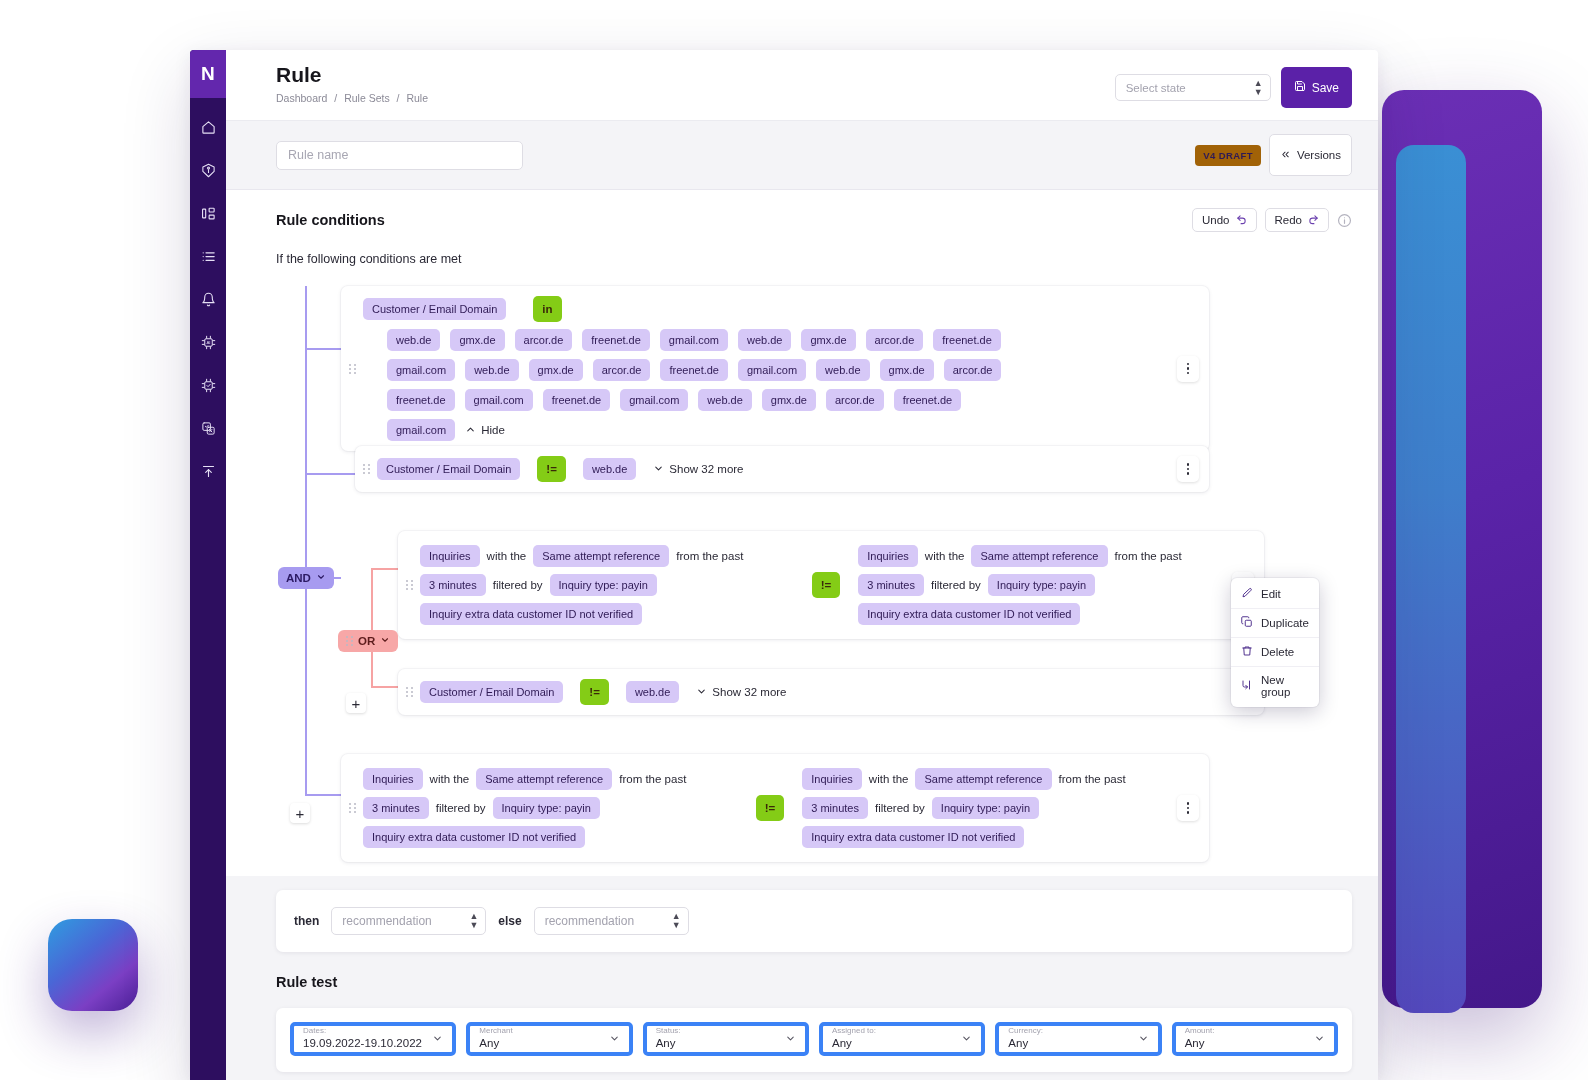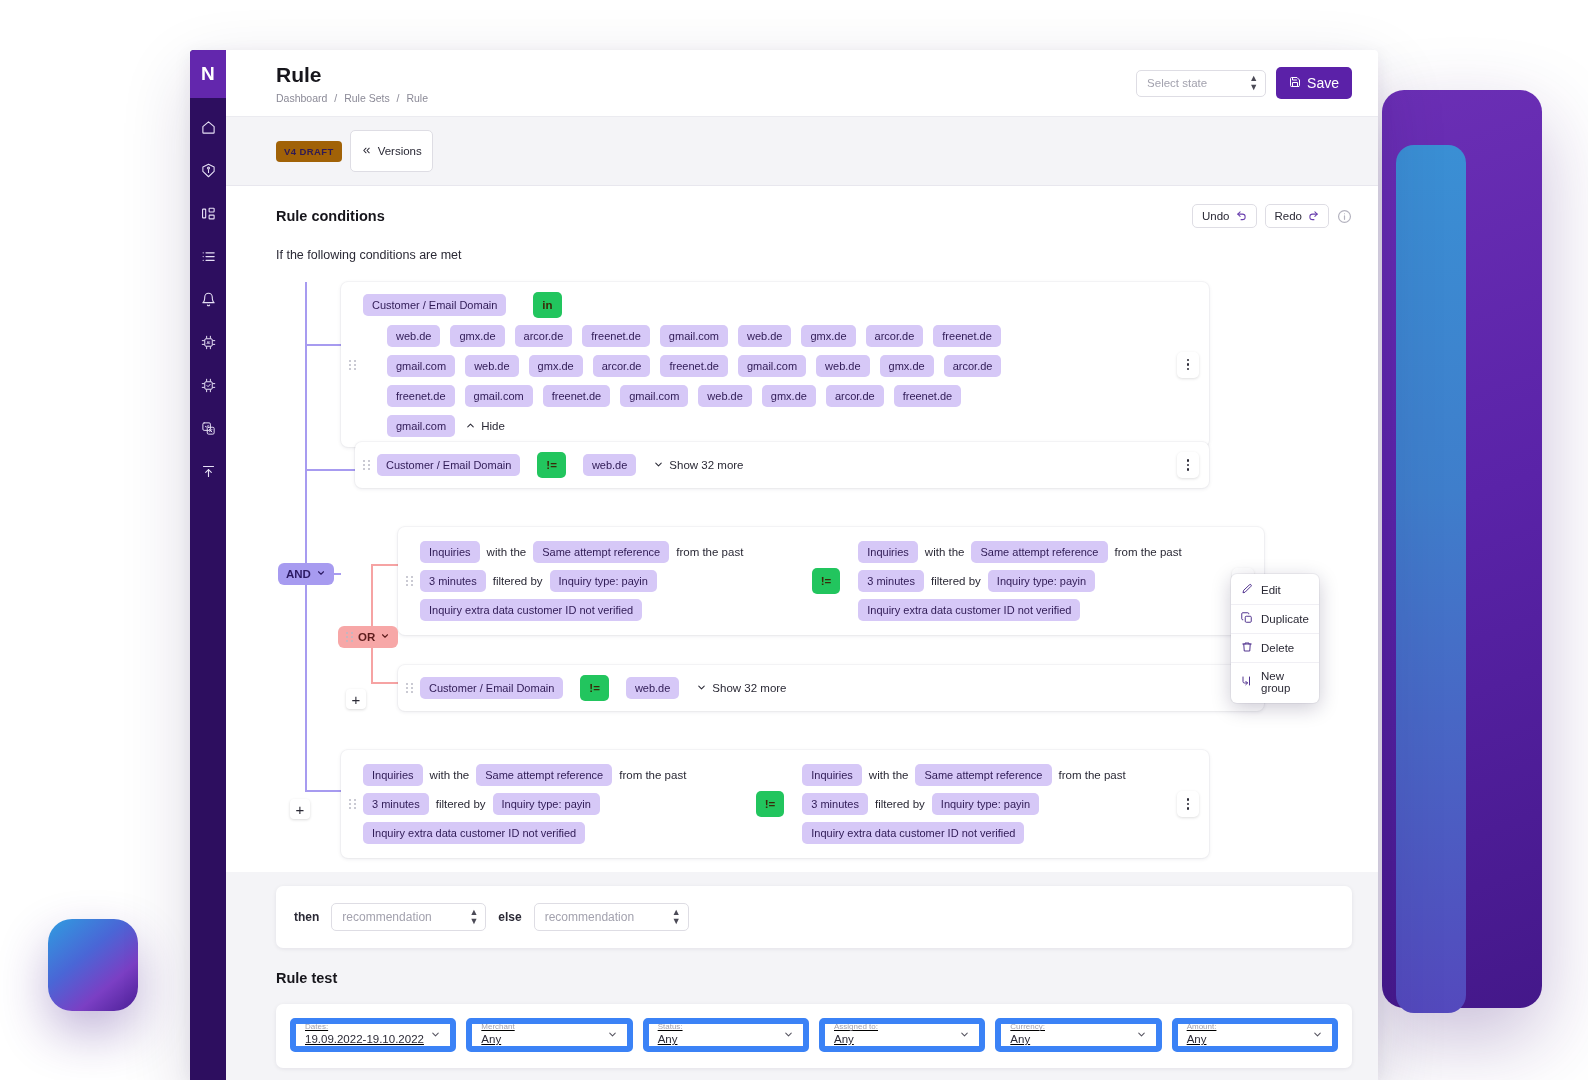--- a/index.html
+++ b/index.html
@@ -65,29 +65,29 @@
     background: #fff; padding: 13px 26px 12px 50px;
     display: flex; align-items: flex-start; justify-content: space-between;
     border-bottom: 1px solid #ebebf0;
   }
   .page-title { font-size: 21px; font-weight: bold; color: #17161c; line-height: 1.15; }
   .breadcrumb { margin-top: 5px; font-size: 10.5px; color: #8b8a97; }
   .breadcrumb span { color: #8b8a97; }
   .breadcrumb .sep { margin: 0 4px; }
   .header-right { display: flex; align-items: center; gap: 10px; padding-top: 4px; }
   .select-state {
-    width: 130px; height: 27px; border: 1px solid #dedde4; border-radius: 5px;
+    width: 156px; height: 27px; border: 1px solid #dedde4; border-radius: 5px;
     background: #fff; font-size: 11.5px; color: #a3a2ae;
     display: flex; align-items: center; justify-content: space-between;
     padding: 0 8px 0 10px; cursor: pointer; gap: 23px;
   }
   .spinner-glyph { font-size: 9px; color: #4b4a56; line-height: 1; letter-spacing: -1px;}
   .btn-save {
-    height: 32px; background: #5b21a8; color: #fff; border: none; border-radius: 5px;
-    font-size: 14px; padding: 0 13px; display: flex; align-items: center; gap: 6px;
+    height: 41px; background: #5b21a8; color: #fff; border: none; border-radius: 5px;
+    font-size: 12px; padding: 0 13px; display: flex; align-items: center; gap: 6px;
     cursor: pointer; font-family: inherit;
   }
 
   
   .namebar {
     background: #f4f4f7; padding: 13px 26px 13px 50px;
     display: flex; align-items: center; justify-content: space-between;
     border-bottom: 1px solid #e8e7ee;
   }
   .rule-name-input {
@@ -165,21 +165,21 @@
     display: flex; flex-direction: column; align-items: center; justify-content: center; gap: 2px;
     margin-right: 10px; cursor: pointer; flex: 0 0 22px;
   }
   .kebab i { width: 2.5px; height: 2.5px; background: #2a2935; border-radius: 50%; display: block; }
 
   .tag {
     background: #d6c8f7; color: #2f1a55; border-radius: 5px;
     font-size: 11px; padding: 5px 9px; white-space: nowrap; cursor: pointer;
   }
   .op {
-    background: #22c55e; color: #3a2a08; border-radius: 5px; font-weight: bold;
+    background: #84cc16; color: #3a2a08; border-radius: 5px; font-weight: bold;
     font-size: 11.5px; padding: 7px 9px; cursor: pointer;
   }
   .plaintext { font-size: 11.5px; color: #2a2935; white-space: nowrap; }
   .toggle-link {
     font-size: 11.5px; color: #2a2935; display: inline-flex; align-items: center; gap: 5px;
     cursor: pointer; white-space: nowrap;
   }
 
   .tag-grid { display: flex; flex-wrap: wrap; gap: 8px 10px; align-items: center; }
 
@@ -216,24 +216,23 @@
 
   
   .ruletest { padding: 22px 26px 0 50px; }
   .rt-title { font-size: 14.5px; font-weight: bold; color: #17161c; }
   .rt-card {
     background: #fff; border-radius: 7px; margin-top: 18px; padding: 14px 14px 16px 14px;
     box-shadow: 0 1px 4px rgba(24,18,50,.08);
     display: flex; gap: 10px; flex-wrap: wrap;
   }
   .rt-field {
-    flex: 1 1 0; min-width: 130px; height: 34px; border: 6px solid #3b82f6; border-radius: 5px;
+    flex: 1 1 0; min-width: 130px; height: 34px; border: 4px solid #3b82f6; border-radius: 5px;
     background: #fff; padding: 3px 9px; display: flex; align-items: center; justify-content: space-between;
     cursor: pointer;
-    text-decoration: underline;
   }
   .rt-inner { display: flex; flex-direction: column; gap: 1px; min-width: 0; }
   .rt-label { font-size: 8px; color: #a3a2ae; line-height: 1.1; }
   .rt-value { font-size: 11.5px; color: #2a2935; line-height: 1.2; white-space: nowrap; }
   .rt-run {
     margin-top: 12px; width: 76px; height: 26px; border: 1px solid #dedde4;
     border-radius: 5px; background: #fff;
   }
   .chev { color: #55535f; font-size: 9px; }
 </style>
@@ -355,20 +354,21 @@
                 <path d="M19 21H5a2 2 0 0 1-2-2V5a2 2 0 0 1 2-2h11l5 5v11a2 2 0 0 1-2 2z"></path>
                 <path d="M17 21v-8H7v8M7 3v5h8"></path>
               </svg>
           </span>
           <span>Save</span>
         </button>
       </div>
     </div>
 
     <div class="namebar">
+      <input class="rule-name-input" type="text" placeholder="Rule name" style="">
       <div class="namebar-right">
         <span class="badge-draft">V4 DRAFT</span>
         <button class="btn-versions">
           <span>
             <svg width="11" height="11" viewBox="0 0 24 24" fill="none" stroke="#2a2935" stroke-width="2.2" stroke-linecap="round" stroke-linejoin="round">
                 <path d="m11 17-5-5 5-5M18 17l-5-5 5-5"></path>
               </svg>
           </span>
           <span>Versions</span>
         </button>

